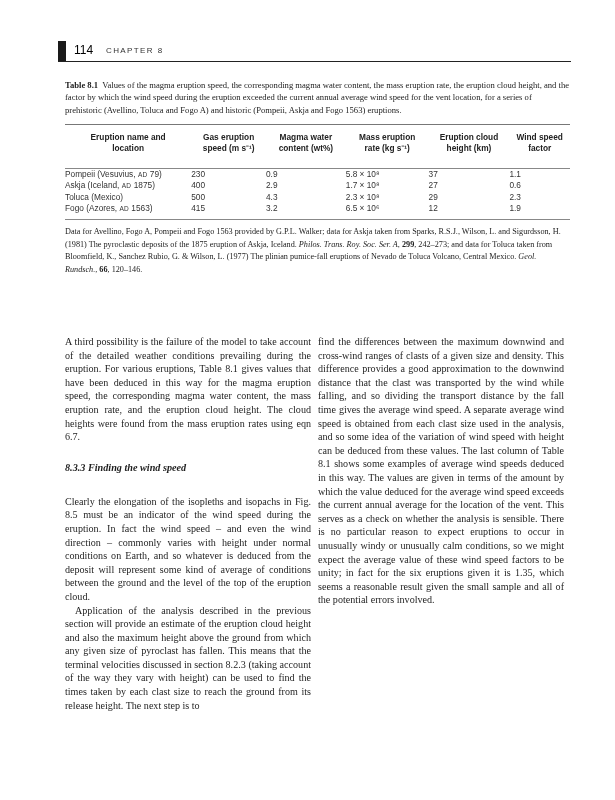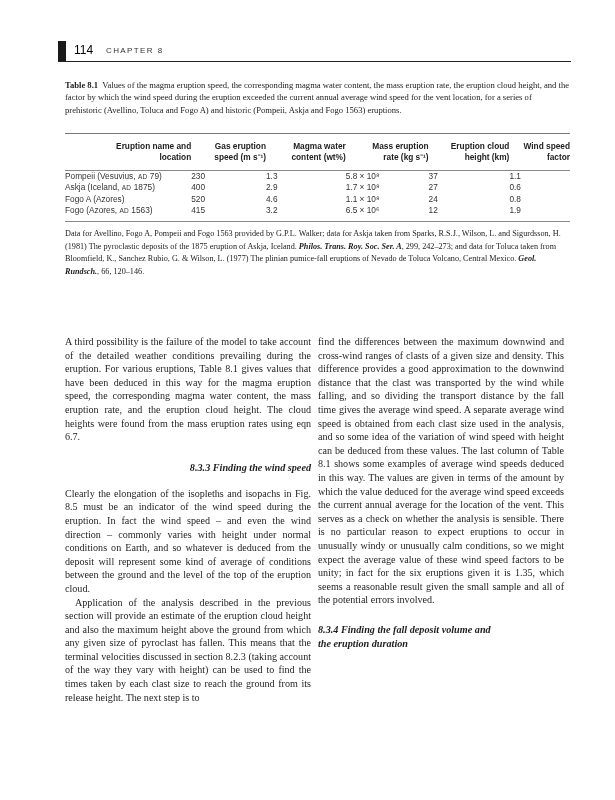--- a/index.html
+++ b/index.html
@@ -7,41 +7,41 @@
   .page { position: absolute; left: 0; top: 0; width: 615px; height: 800px; }
 
   
   .run-head { position: absolute; left: 58px; top: 41px; width: 513px; height: 20px; border-bottom: 1.5px solid #222; }
   .run-head .tab { position: absolute; left: 0; top: 0; width: 8px; height: 20px; background: #1a1a1a; }
   .run-head .pnum { position: absolute; left: 16px; top: 2px; font-family: "Liberation Sans", sans-serif; font-size: 12px; color: #000000; }
   .run-head .chap { position: absolute; left: 48px; top: 5px; font-family: "Liberation Sans", sans-serif; font-size: 8px; letter-spacing: 1.4px; color: #333; }
 
   
   .tbl-block { position: absolute; left: 65px; top: 79px; width: 505px; font-family: "Liberation Serif", serif; }
-  .tbl-caption { font-size: 8.6px; line-height: 12.4px; color: #222; padding-bottom: 17px; border-bottom: 1px solid #777; }
+  .tbl-caption { font-size: 8.6px; line-height: 12.4px; color: #222; padding-bottom: 8px; border-bottom: 1px solid #777; }
   .tbl-caption b { font-weight: bold; }
   table.data { width: 100%; border-collapse: collapse; margin-top: 7px; font-family: "Liberation Sans", sans-serif; font-size: 8.3px; color: #333; }
-  table.data th { text-align: right; font-weight: bold; vertical-align: top; line-height: 11px; padding: 0 0 7px 0; border-bottom: 1.5px solid #888; color: #222; }
+  table.data th { text-align: center; font-weight: bold; vertical-align: top; line-height: 11px; padding: 0 0 14px 0; border-bottom: 1.5px solid #888; color: #222; }
   table.data td { padding: 0; line-height: 11.2px; white-space: nowrap; }
   table.data tr.first td { padding-top: 8px; }
   table.data tr.last td { padding-bottom: 5px; border-bottom: 1px solid #888; }
   .c1 { width: 125px; } .c2 { width: 74px; margin-top: 44px; } .c3 { width: 79px; } .c4 { width: 82px; } .c5 { width: 80px; } .c6 { width: 60px; }
   .sc { font-size: 6.5px; letter-spacing: 0.3px; }
   .tbl-note { font-size: 8.2px; line-height: 12.6px; color: #222; margin-top: 6px; }
-  .tbl-note i { font-style: italic; font-weight: bold; }
-  .tbl-note b { font-weight: normal; }
+  .tbl-note i { font-style: italic; }
+  .tbl-note b { font-weight: bold; }
 
   
   .col { position: absolute; top: 335px; width: 246px; font-family: "Liberation Serif", serif; font-size: 10.1px; line-height: 13.6px; color: #1e1e1e; text-align: justify; }
   .col.left { left: 65px; }
   .col.right { left: 318px; }
   .col p { margin: 0; }
   .col p.indent { text-indent: 10px; }
   .sec-head { font-weight: bold; font-style: italic; font-size: 10.2px; line-height: 14px; margin: 0; text-align: left; }
-  .left .sec-head { margin-top: 17px; margin-bottom: 12px; text-align: right; }
+  .left .sec-head { margin-top: 17px; margin-bottom: 20px; }
   .right .sec-head { margin-top: 16px; margin-bottom: 6px; }
 </style>
 </head>
 <body>
 
 <div class="page">
 
   <div class="run-head">
     <div class="tab"></div>
     <span class="pnum">114</span>
@@ -62,40 +62,40 @@
           <th class="c3"><span>Magma water</span><br><span>content (wt%)</span></th>
           <th class="c4"><span>Mass eruption</span><br><span>rate (kg s⁻¹)</span></th>
           <th class="c5"><span>Eruption cloud</span><br><span>height (km)</span></th>
           <th class="c6"><span>Wind speed</span><br><span>factor</span></th>
         </tr>
       </thead>
       <tbody>
         <tr>
           <td><span>Pompeii (Vesuvius, </span><span class="sc">AD</span><span> 79)</span></td>
           <td>230</td>
-          <td>1.3</td>
+          <td>0.9</td>
           <td>5.8 × 10⁸</td>
           <td>37</td>
           <td>1.1</td>
         </tr>
         <tr>
           <td><span>Askja (Iceland, </span><span class="sc">AD</span><span> 1875)</span></td>
           <td>400</td>
           <td>2.9</td>
           <td>1.7 × 10⁸</td>
           <td>27</td>
           <td>0.6</td>
         </tr>
         <tr>
-          <td><span>Fogo A (Azores)</span></td>
-          <td>520</td>
-          <td>4.6</td>
-          <td>1.1 × 10⁸</td>
-          <td>24</td>
-          <td>0.8</td>
+          <td><span>Toluca (Mexico)</span></td>
+          <td>500</td>
+          <td>4.3</td>
+          <td>2.3 × 10⁸</td>
+          <td>29</td>
+          <td>2.3</td>
         </tr>
         <tr class="last">
           <td><span>Fogo (Azores, </span><span class="sc">AD</span><span> 1563)</span></td>
           <td>415</td>
           <td>3.2</td>
           <td>6.5 × 10⁶</td>
           <td>12</td>
           <td>1.9</td>
         </tr>
       </tbody>
@@ -106,16 +106,15 @@
 
   <div class="col left">
     <p>A third possibility is the failure of the model to take account of the detailed weather conditions prevailing during the eruption. For various eruptions, Table 8.1 gives values that have been deduced in this way for the magma eruption speed, the corresponding magma water content, the mass eruption rate, and the eruption cloud height. The cloud heights were found from the mass eruption rates using eqn 6.7.</p>
     <h3 class="sec-head">8.3.3  Finding the wind speed</h3>
     <p>Clearly the elongation of the isopleths and isopachs in Fig. 8.5 must be an indicator of the wind speed during the eruption. In fact the wind speed – and even the wind direction – commonly varies with height under normal conditions on Earth, and so whatever is deduced from the deposit will represent some kind of average of conditions between the ground and the level of the top of the eruption cloud.</p>
     <p class="indent">Application of the analysis described in the previous section will provide an estimate of the eruption cloud height and also the maximum height above the ground from which any given size of pyroclast has fallen. This means that the terminal velocities discussed in section 8.2.3 (taking account of the way they vary with height) can be used to find the times taken by each clast size to reach the ground from its release height. The next step is to</p>
   </div>
 
   <div class="col right">
     <p>find the differences between the maximum downwind and cross-wind ranges of clasts of a given size and density. This difference provides a good approximation to the downwind distance that the clast was transported by the wind while falling, and so dividing the transport distance by the fall time gives the average wind speed. A separate average wind speed is obtained from each clast size used in the analysis, and so some idea of the variation of wind speed with height can be deduced from these values. The last column of Table 8.1 shows some examples of average wind speeds deduced in this way. The values are given in terms of the amount by which the value deduced for the average wind speed exceeds the current annual average for the location of the vent. This serves as a check on whether the analysis is sensible. There is no particular reason to expect eruptions to occur in unusually windy or unusually calm conditions, so we might expect the average value of these wind speed factors to be unity; in fact for the six eruptions given it is 1.35, which seems a reasonable result given the small sample and all of the potential errors involved.</p>
-    <h3 class="sec-head"><span>8.3.4  Finding the fall deposit volume and</span><br><span>the eruption duration</span></h3>
   </div>
 
 </div>
 
 </body></html>

